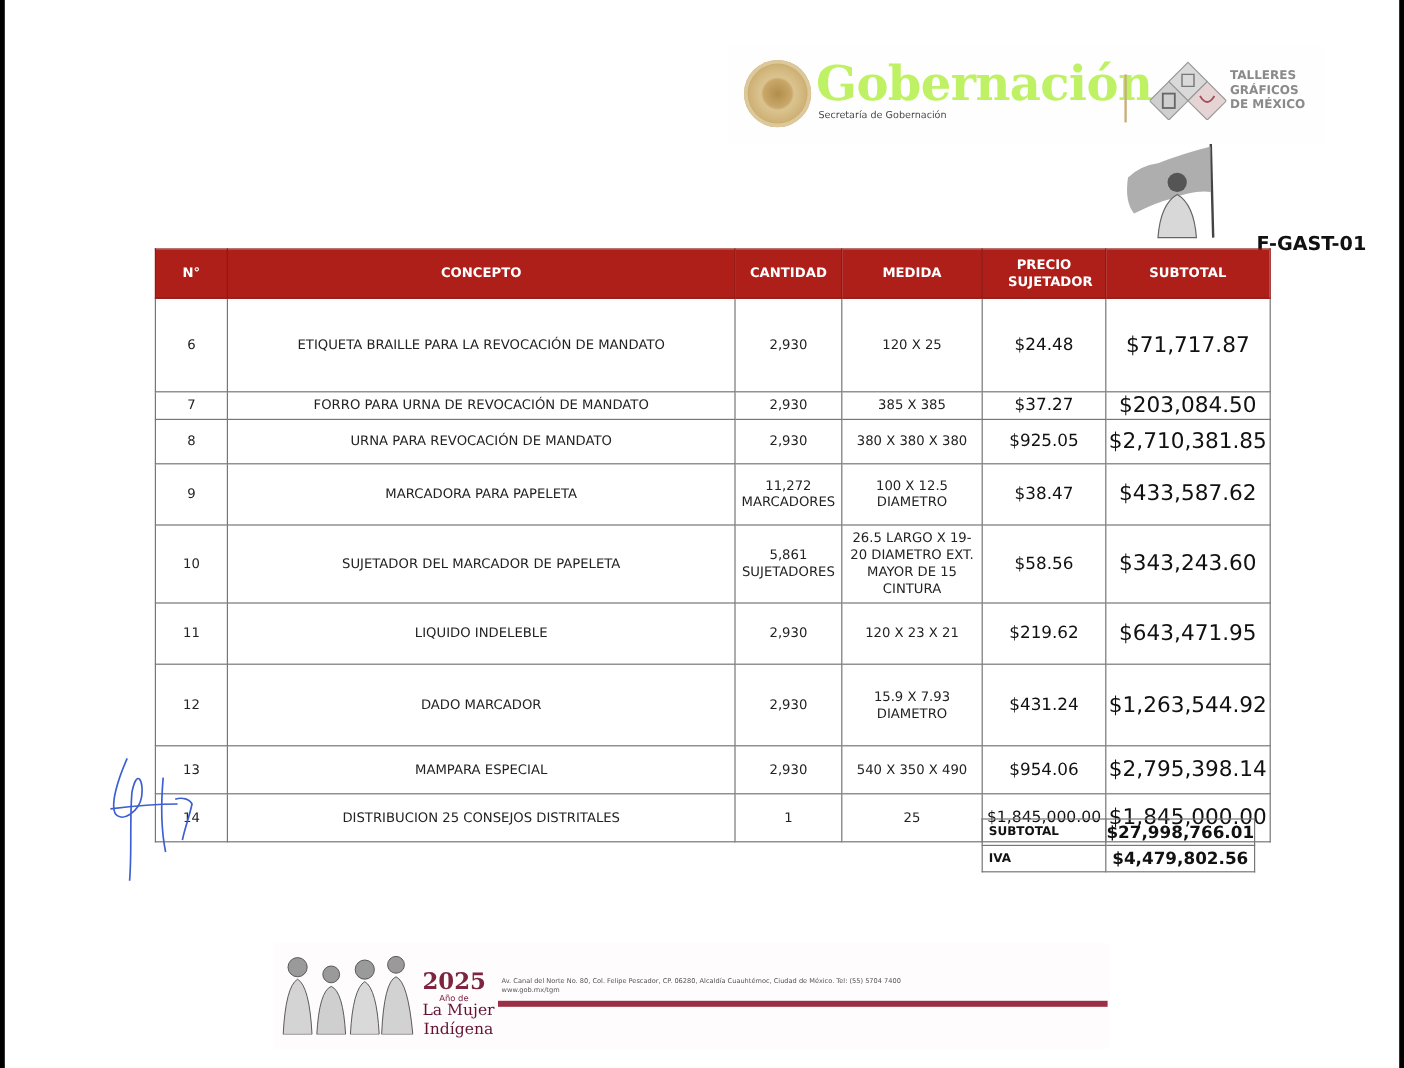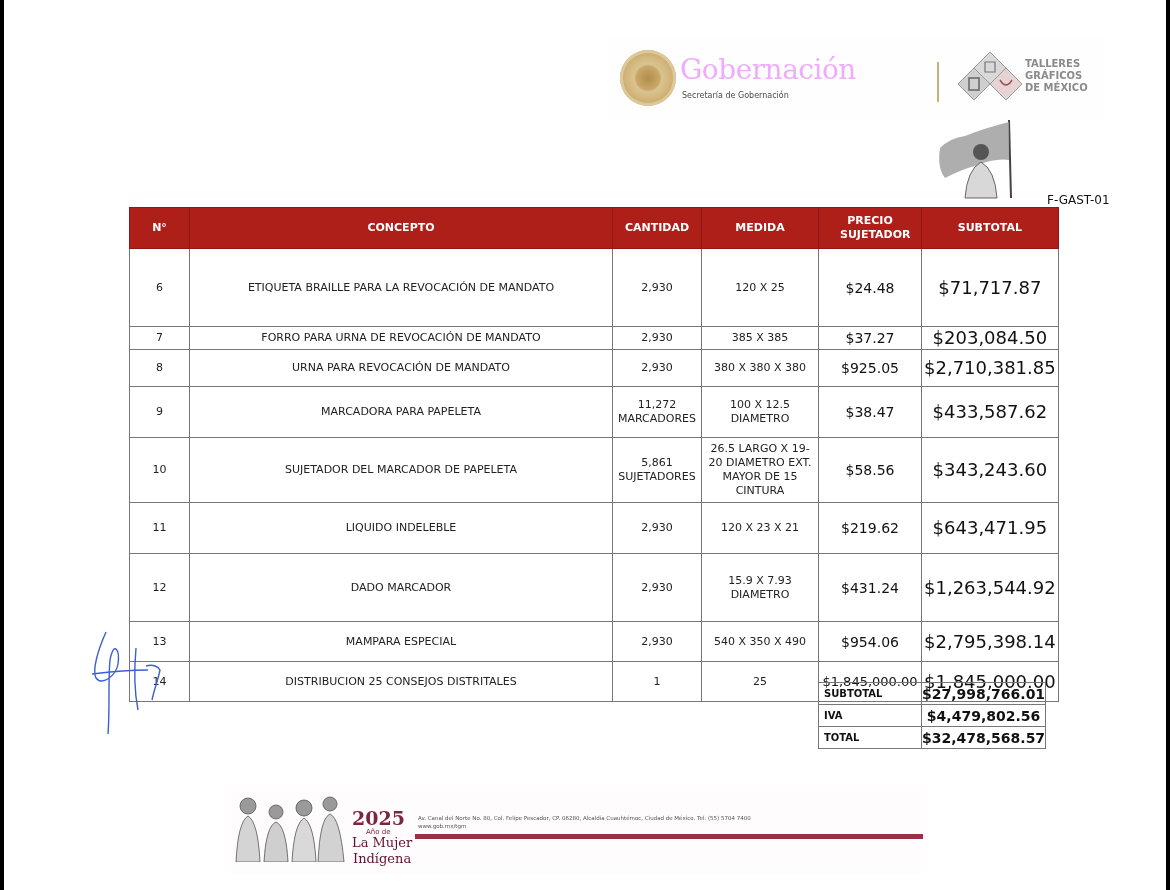--- a/index.html
+++ b/index.html
@@ -22,22 +22,22 @@
     border-radius: 50%;
     background: radial-gradient(circle at 50% 50%, #e9d9b4 0%, #d6bd86 45%, #c9a96a 70%, #e2cfa5 100%);
     box-shadow: inset 0 0 0 3px #dcc89a;
   }
   .seal::after {
     content: ""; position: absolute; left: 14px; top: 14px; width: 28px; height: 28px;
     border-radius: 50%; background: radial-gradient(circle, #b08d4a 0%, #caa86a 60%, transparent 70%);
   }
   .gob-title {
     position: absolute; left: 680px; top: 48px;
-    font-family: "DejaVu Serif", serif; font-weight: normal; font-size: 28px;
-    color: #f0abfc; letter-spacing: -0.5px; line-height: 44px;
+    font-family: "DejaVu Serif", serif; font-weight: bold; font-size: 40px;
+    color: #bef264; letter-spacing: -0.5px; line-height: 44px;
   }
   .gob-sub {
     position: absolute; left: 682px; top: 91px;
     font-family: "DejaVu Sans", sans-serif; font-weight: normal; font-size: 8px; color: #4a4a4a;
   }
   .hdr-divider {
     position: absolute; left: 937px; top: 62px; width: 2px; height: 40px; background: #c9b07a;
   }
   .tgm-logo {
     position: absolute; left: 958px; top: 50px; width: 64px; height: 50px;
@@ -45,21 +45,21 @@
   .tgm-text {
     position: absolute; left: 1025px; top: 58px;
     font-family: "DejaVu Sans", sans-serif; font-size: 10px; line-height: 12px;
     color: #8a8a8a; font-weight: bold;
   }
   .heroine {
     position: absolute; left: 935px; top: 118px; width: 82px; height: 82px;
   }
   .form-code {
     position: absolute; left: 1047px; top: 193px;
-    font-family: "DejaVu Sans", sans-serif; font-weight: normal; font-size: 12px; color: #111;
+    font-family: "DejaVu Sans", sans-serif; font-weight: bold; font-size: 16px; color: #111;
   }
 
   
   table.main {
     position: absolute; left: 129px; top: 207px;
     border-collapse: collapse; table-layout: fixed;
     font-family: "DejaVu Sans", sans-serif; color: #222;
   }
   table.main th {
     background: #ae1f1a; color: #fff; font-weight: bold; font-size: 11px;
@@ -262,24 +262,20 @@
     </colgroup>
   <tbody>
       <tr>
     <td class="lbl">SUBTOTAL</td>
     <td class="val">$27,998,766.01</td>
   </tr>
   <tr>
     <td class="lbl">IVA</td>
     <td class="val">$4,479,802.56</td>
   </tr>
-  <tr>
-    <td class="lbl">TOTAL</td>
-    <td class="val">$32,478,568.57</td>
-  </tr>
 </tbody>
   </table>
 
 <svg class="signature" viewBox="0 0 80 110">
   <path d="M18 2 C10 20 4 40 8 48 C14 56 28 46 30 34 C32 20 26 10 22 30 C20 50 22 80 20 104" fill="none" stroke="#3d5fcf" stroke-width="1.4"></path>
   <path d="M4 44 C20 42 40 40 60 40" fill="none" stroke="#3d5fcf" stroke-width="1.4"></path>
   <path d="M48 18 C46 40 46 60 50 80" fill="none" stroke="#3d5fcf" stroke-width="1.4"></path>
   <path d="M58 36 C64 34 70 36 72 40 C70 50 66 60 64 70" fill="none" stroke="#3d5fcf" stroke-width="1.4"></path>
 </svg>
 

